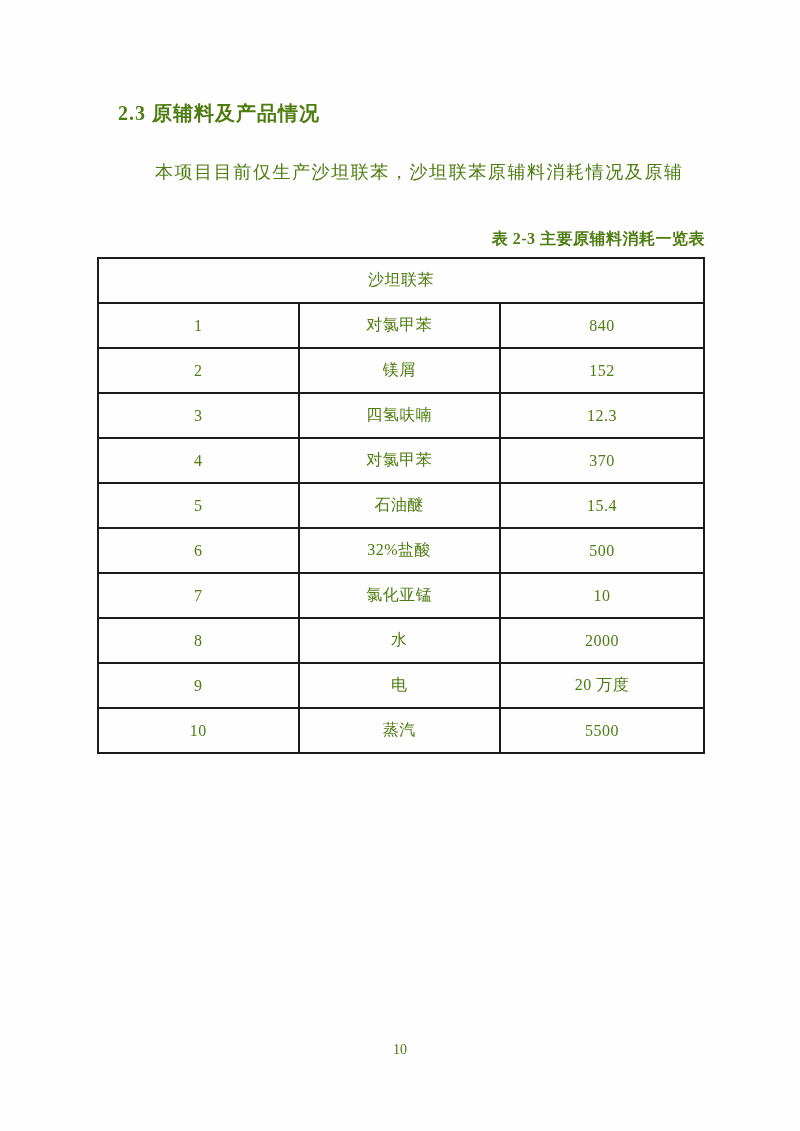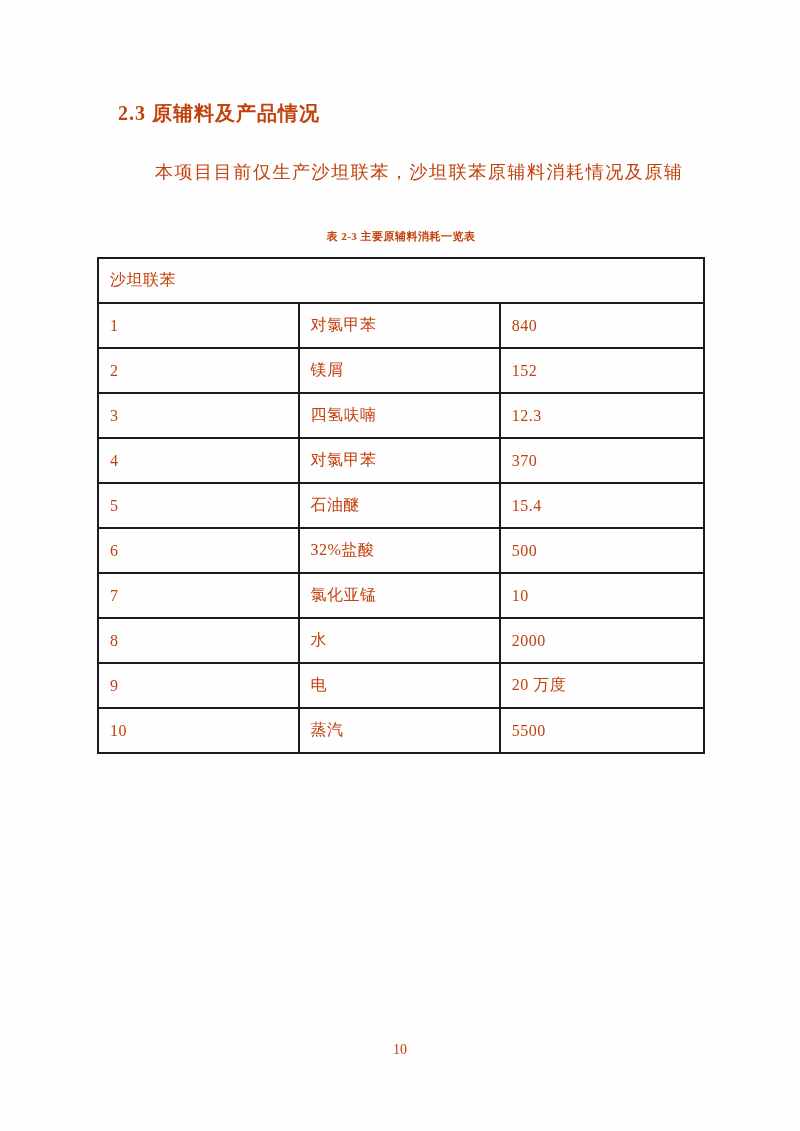--- a/index.html
+++ b/index.html
@@ -6,21 +6,21 @@
     margin: 0;
     padding: 0;
     background: #ffffff;
   }
   .page {
     position: relative;
     width: 800px;
     height: 1131px;
     background: #fefefe;
     font-family: "Liberation Serif", "DejaVu Serif", serif;
-    color: #c2410c;
+    color: #4d7c0f;
     overflow: hidden;
   }
   .heading {
     position: absolute;
     left: 118px;
     top: 100px;
     margin: 0;
     font-size: 20px;
     font-weight: bold;
     letter-spacing: 1px;
@@ -42,38 +42,38 @@
     text-indent: 2em;
     text-align: justify;
     text-align-last: justify;
     font-family: Liberation Serif, serif;
   }
   .caption {
     position: absolute;
     left: 97px;
     top: 229px;
     width: 608px;
-    text-align: center;
-    font-size: 11px;
+    text-align: right;
+    font-size: 16px;
     font-weight: bold;
     letter-spacing: 0.5px;
   }
   table.consumption {
     position: absolute;
     left: 97px;
     top: 257px;
     width: 608px;
     border-collapse: collapse;
     table-layout: fixed;
     font-size: 16px;
   }
   table.consumption td,
   table.consumption th {
     border: 2px solid #1c1c1c;
-    text-align: left;
+    text-align: center;
     vertical-align: middle;
     padding: 11px;
     font-weight: normal;
     letter-spacing: 0.5px;
   }
   tr.group-row { height: 35px; }
   tr.header-row { height: 37px; }
   tr.body-row { height: 36.5px; }
   .page-number {
     position: absolute;

